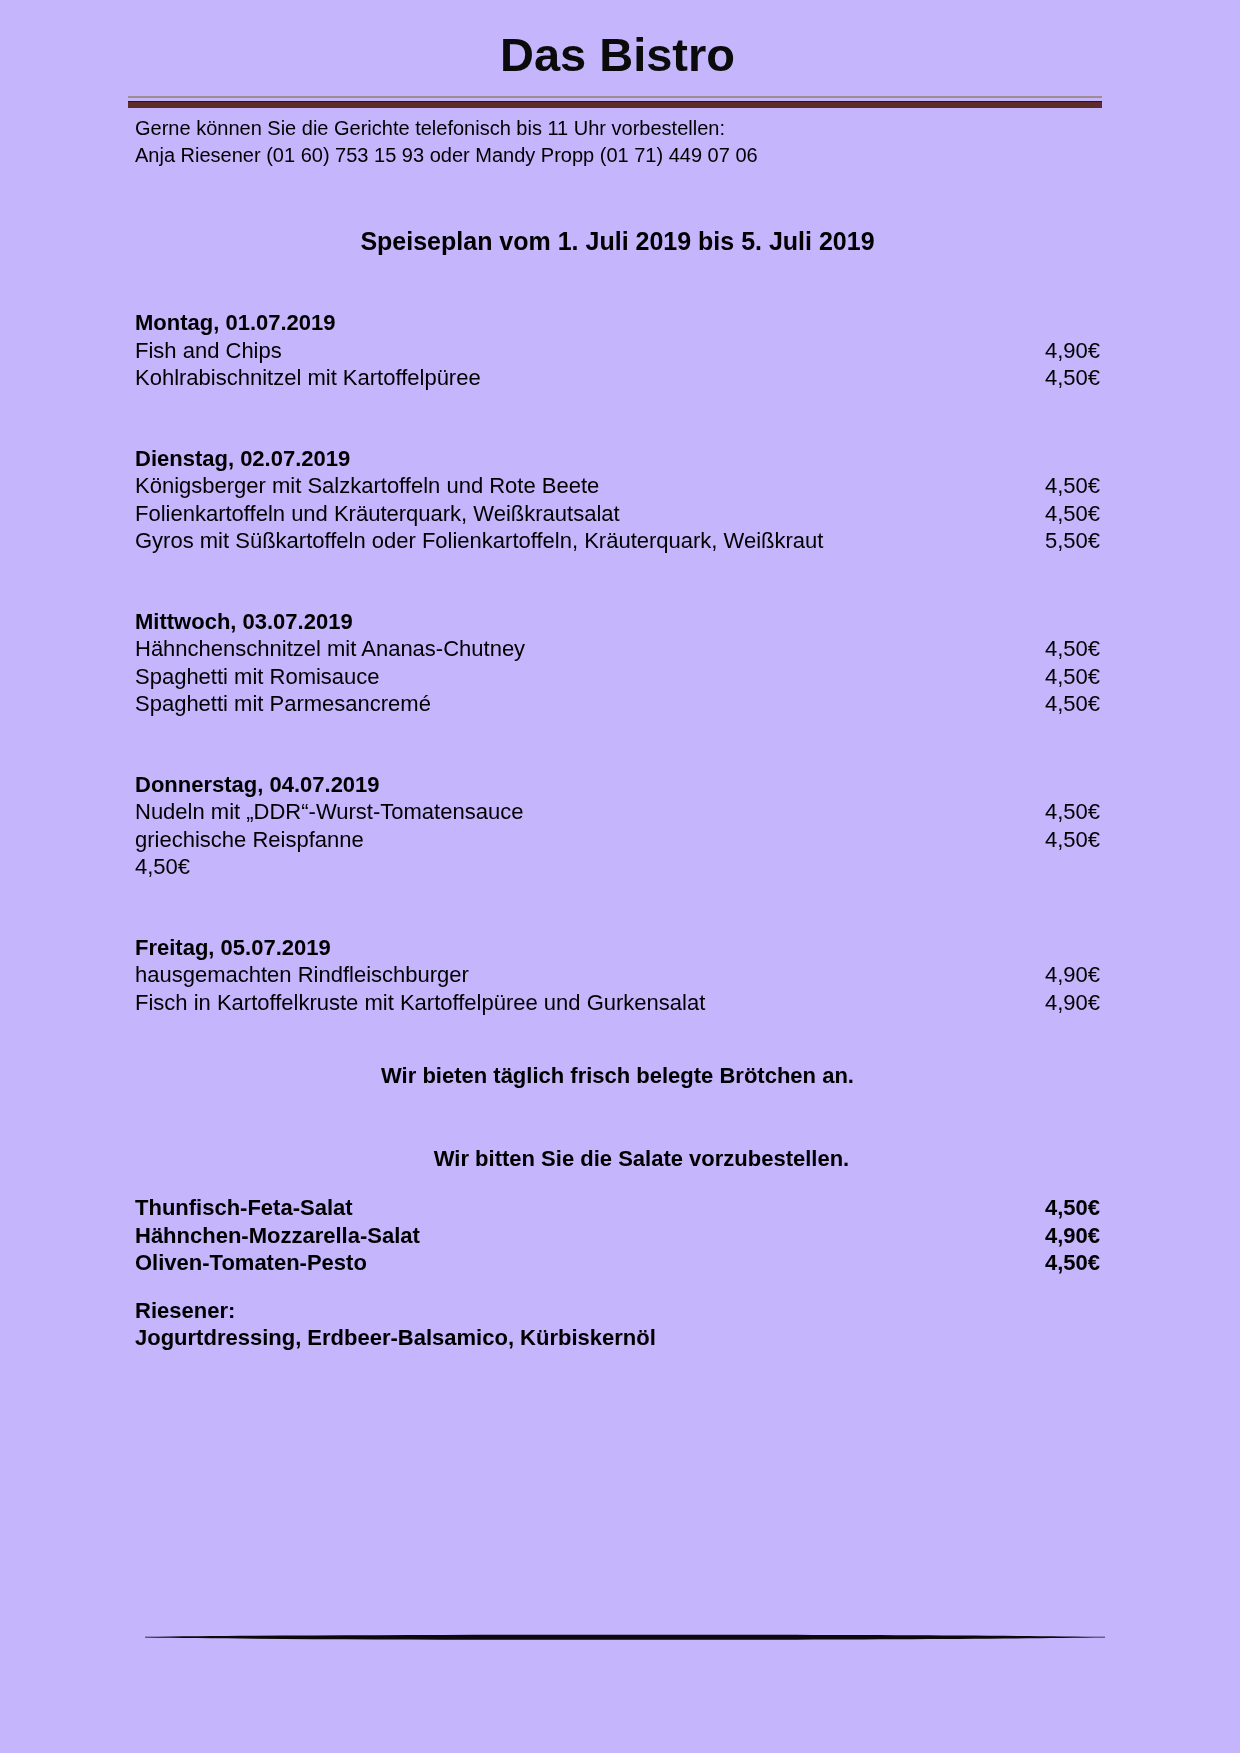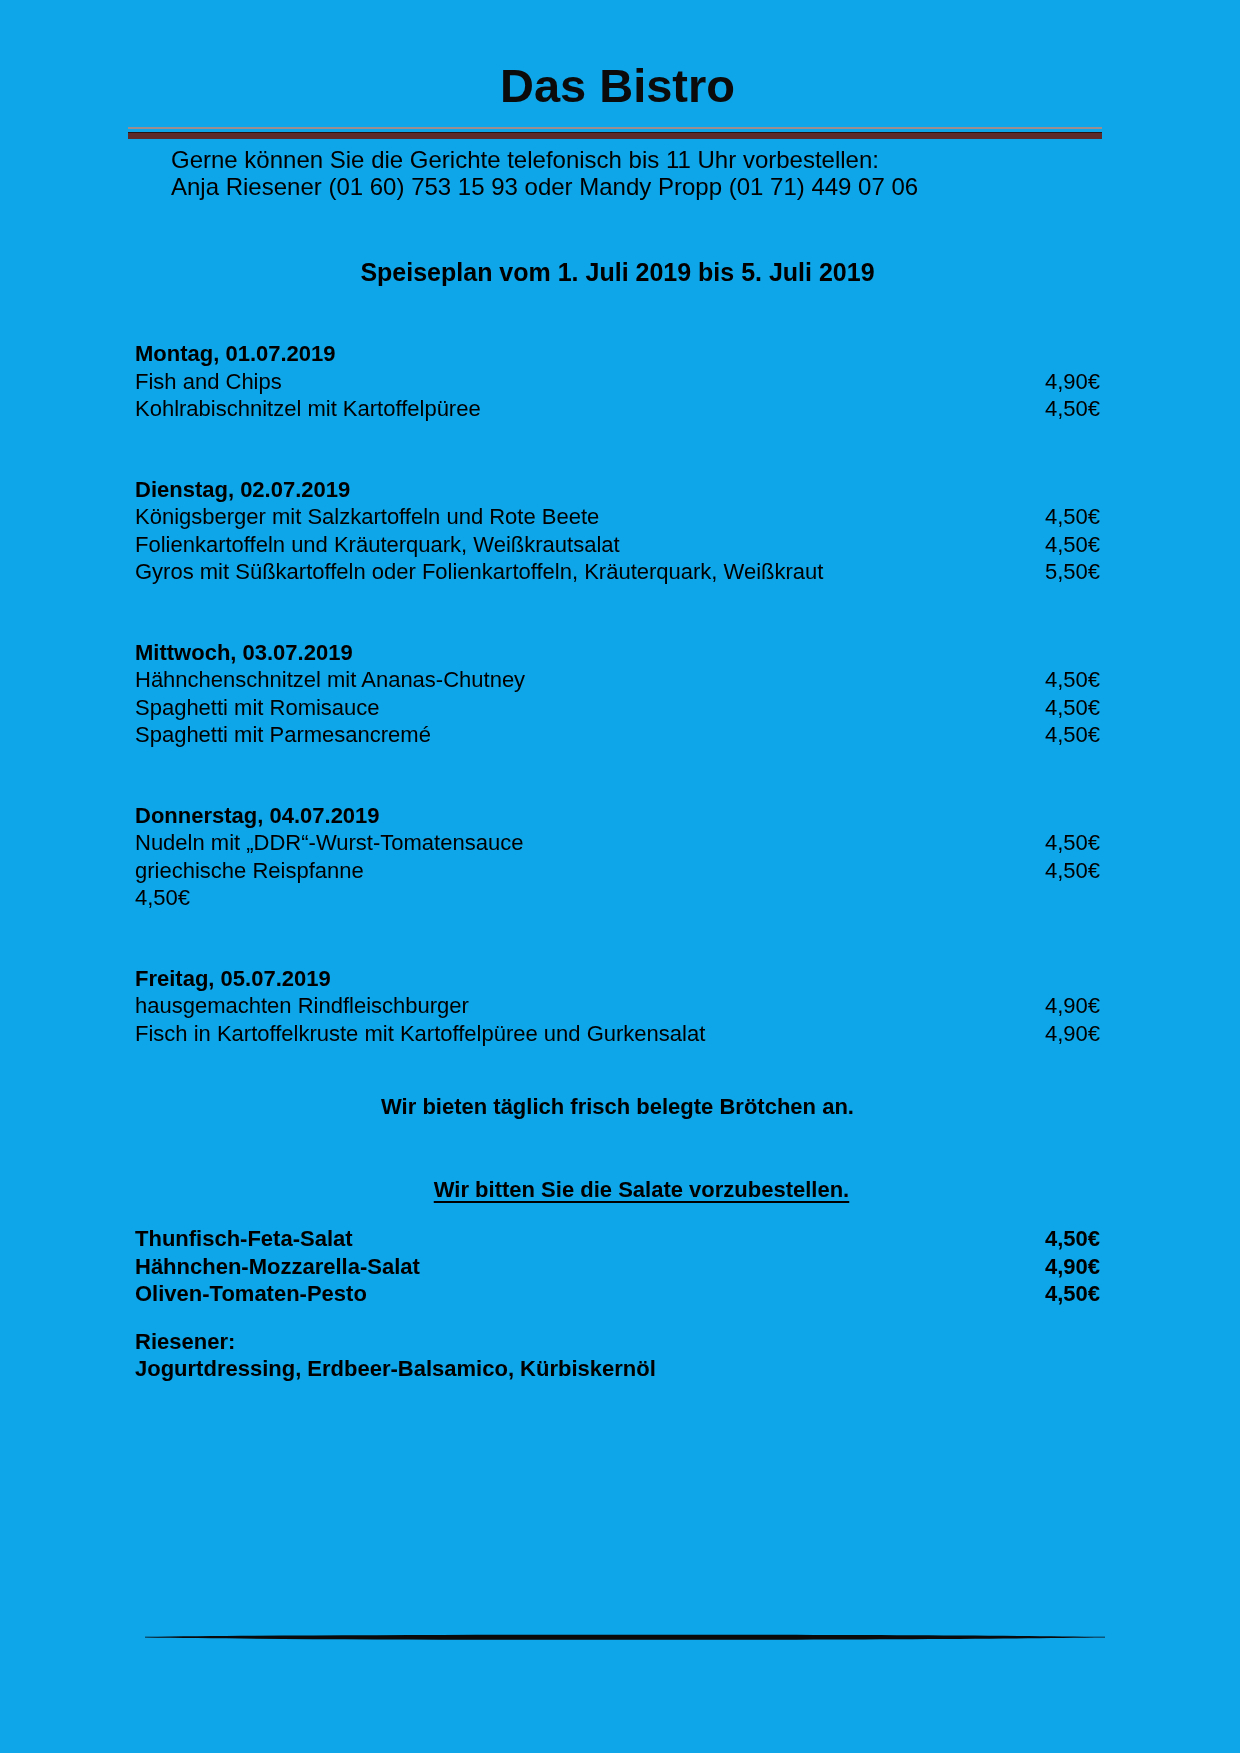--- a/index.html
+++ b/index.html
@@ -5,22 +5,22 @@
   html, body {
     margin: 0;
     padding: 0;
     background: #ffffff;
   }
   .page {
     position: relative;
     width: 1240px;
     height: 1753px;
     box-sizing: border-box;
-    padding: 62px 140px 0 135px;
-    background: #0ea5e9;
+    padding: 31px 140px 0 135px;
+    background: #c4b5fd;
     color: #000000;
     font-family: "Liberation Sans", sans-serif;
     overflow: hidden;
   }
   .doc-title {
     margin: 0;
     font-size: 47px;
     line-height: 48px;
     font-weight: bold;
     text-align: center;
@@ -36,23 +36,22 @@
     border-top: 2px solid #9d8d8d;
   }
   .divider-bar {
     margin-top: 3px;
     height: 6px;
     background: #5e2b2b;
     border-top: 1px solid #2b1414;
   }
   .contact {
     margin-top: 7px;
-    font-size: 24px;
+    font-size: 20px;
     line-height: 27px;
-    margin-left: 36px;
   }
   .contact p { margin: 0; }
   .plan-heading {
     margin: 57px 0 8px 0;
     font-size: 25px;
     line-height: 30px;
     font-weight: bold;
     text-align: center;
   }
   .day-section { margin-top: 53px; }
@@ -73,21 +72,20 @@
   .dish-price { text-align: center; white-space: nowrap; }
   .note {
     font-size: 22px;
     line-height: 27.5px;
     font-weight: bold;
     text-align: center;
   }
   .note-broetchen { margin-top: 46px; }
   .note-salate {
     margin-top: 55px;
-    text-decoration: underline;
     text-decoration-thickness: 2px;
     text-underline-offset: 4px;
     margin-left: 48px;
   }
   .salads { margin-top: 22px; }
   .salads .menu-row { font-weight: bold; }
   .dressing { margin-top: 20px; }
   .dressing p {
     margin: 0;
     font-size: 22px;

